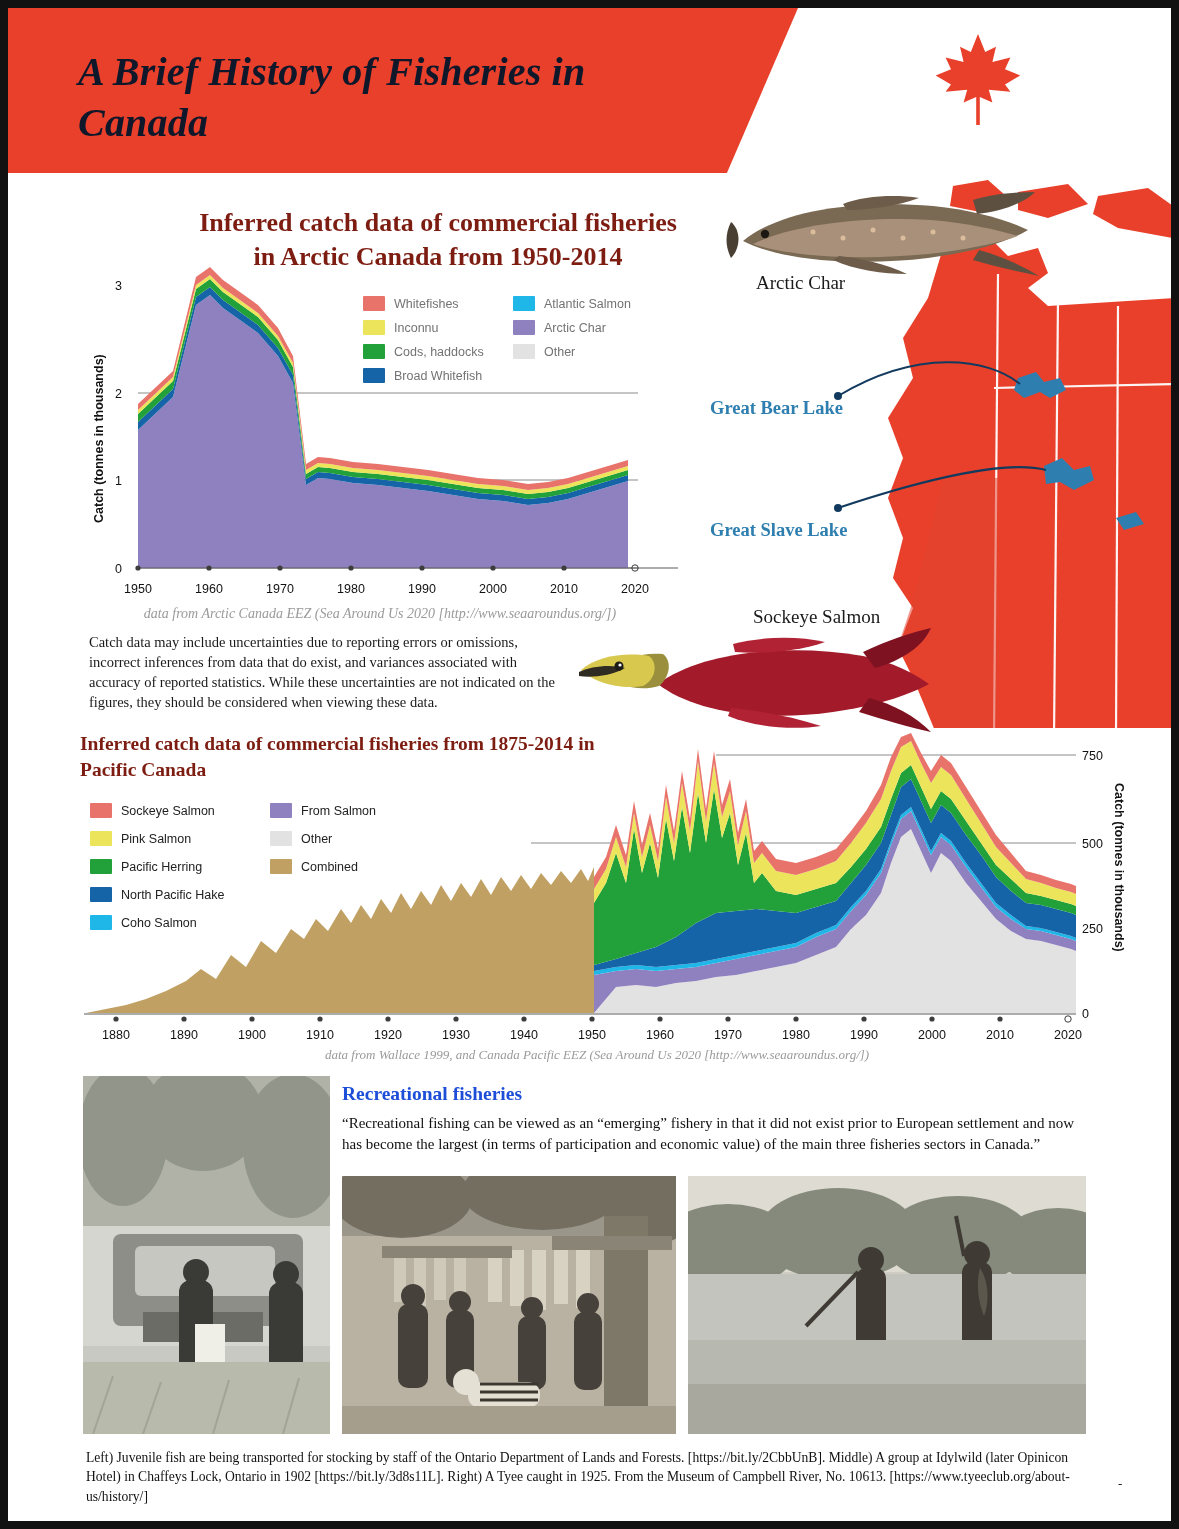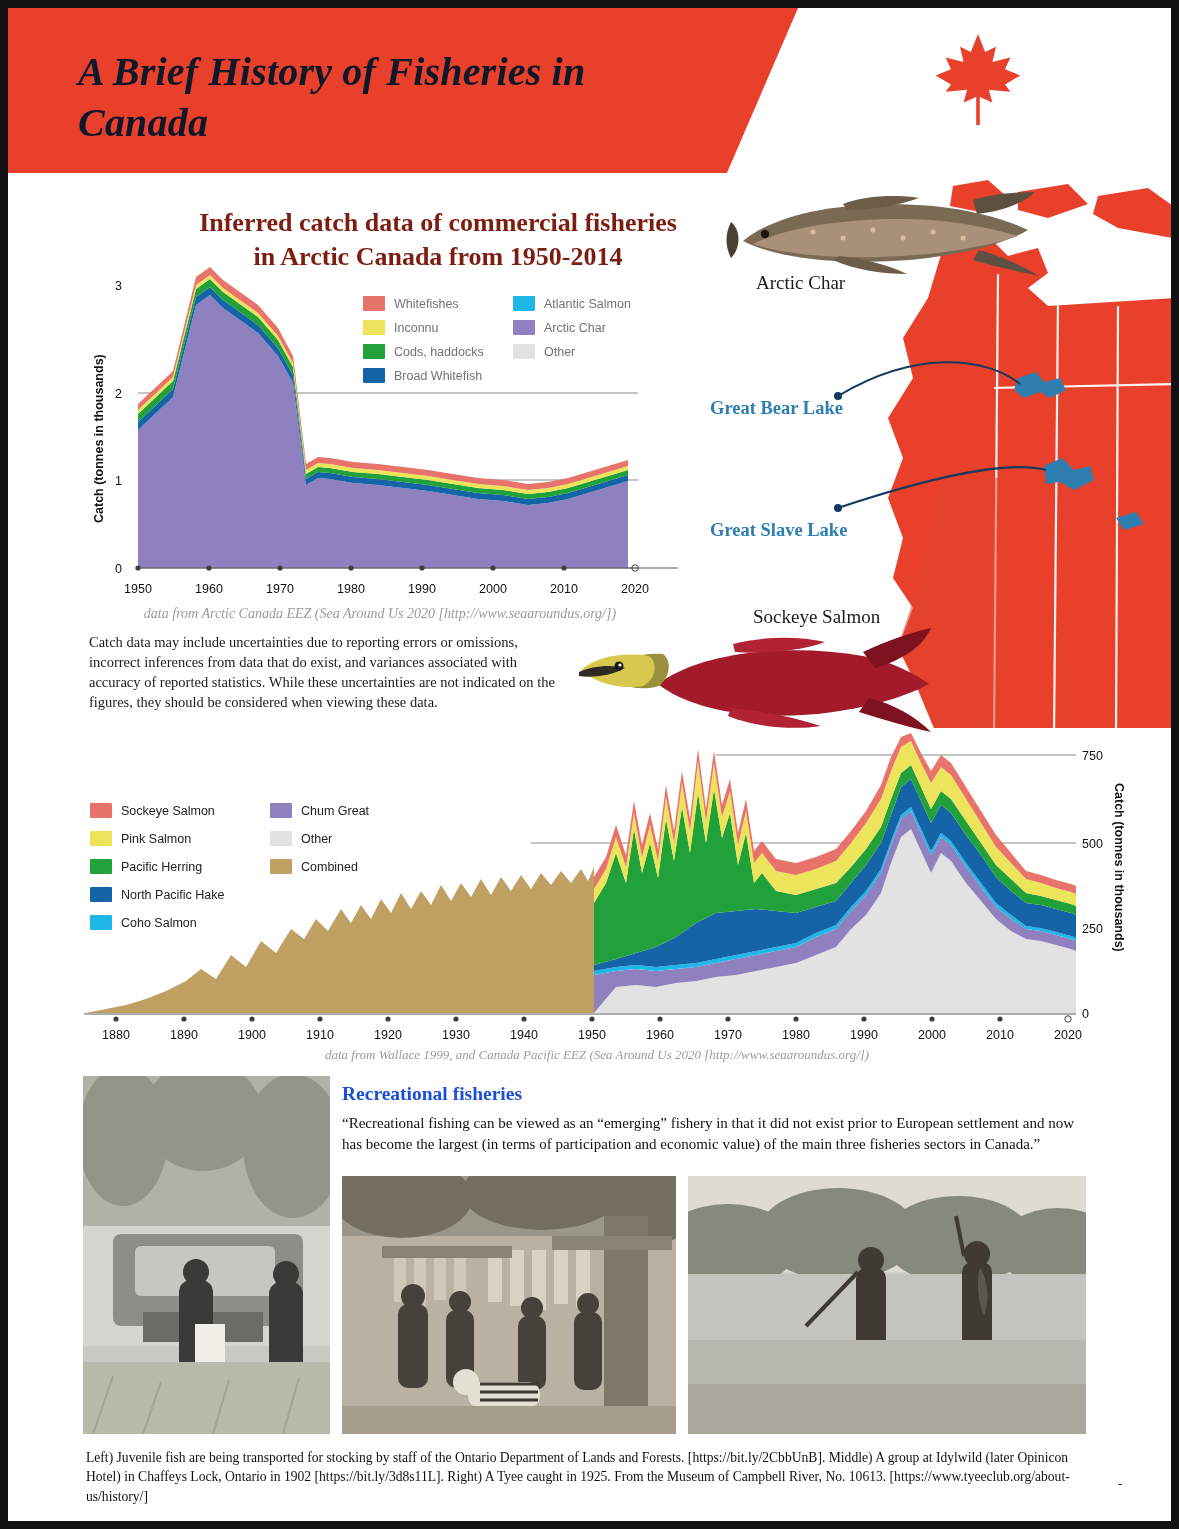--- a/index.html
+++ b/index.html
@@ -409,20 +409,21 @@
     <path fill="#d8c84e" d="M18,44 C34,30 62,26 86,30 C96,38 92,54 80,60 C56,64 30,56 18,44 Z"></path>
     <path fill="#2f2a22" d="M16,46 C28,40 48,38 62,42 C48,50 28,52 16,50 Z"></path>
     <circle cx="56" cy="40" r="4.5" fill="#1a1a16"></circle>
     <circle cx="57" cy="39" r="1.6" fill="#ffffff"></circle>
   </svg>
   <div class="fish-label" style="left:745px; top:598px;">Sockeye Salmon</div>
 
   <div class="lake-label" style="left:702px; top:390px;">Great Bear Lake</div>
   <div class="lake-label" style="left:702px; top:512px;">Great Slave Lake</div>
 
+  <div class="chart2-title">Inferred catch data of commercial fisheries from 1875-2014 in Pacific Canada</div>
 
   <div class="chart2-wrap">
     <svg width="1030" height="310" viewBox="0 0 1030 310">
 
       <g stroke="#8a8a8a" stroke-width="1">
         <line x1="640" y1="22" x2="1000" y2="22"></line>
         <line x1="455" y1="110" x2="1000" y2="110"></line>
         <line x1="305" y1="195" x2="1000" y2="195"></line>
       </g>
 
@@ -490,21 +491,21 @@
   <div class="axis-label-y2">Catch (tonnes in thousands)</div>
 
   <div class="legend2">
     <div class="legend-row">
       <div class="legend-item">
         <span class="legend-sw" style="background:#e8736b"></span>
         <span>Sockeye Salmon</span>
       </div>
       <div class="legend-item">
         <span class="legend-sw" style="background:#8f80bf"></span>
-        <span>Chum Great</span>
+        <span>From Salmon</span>
       </div>
     </div>
     <div class="legend-row">
       <div class="legend-item">
         <span class="legend-sw" style="background:#ece45a"></span>
         <span>Pink Salmon</span>
       </div>
       <div class="legend-item">
         <span class="legend-sw" style="background:#e2e2e2"></span>
         <span>Other</span>

